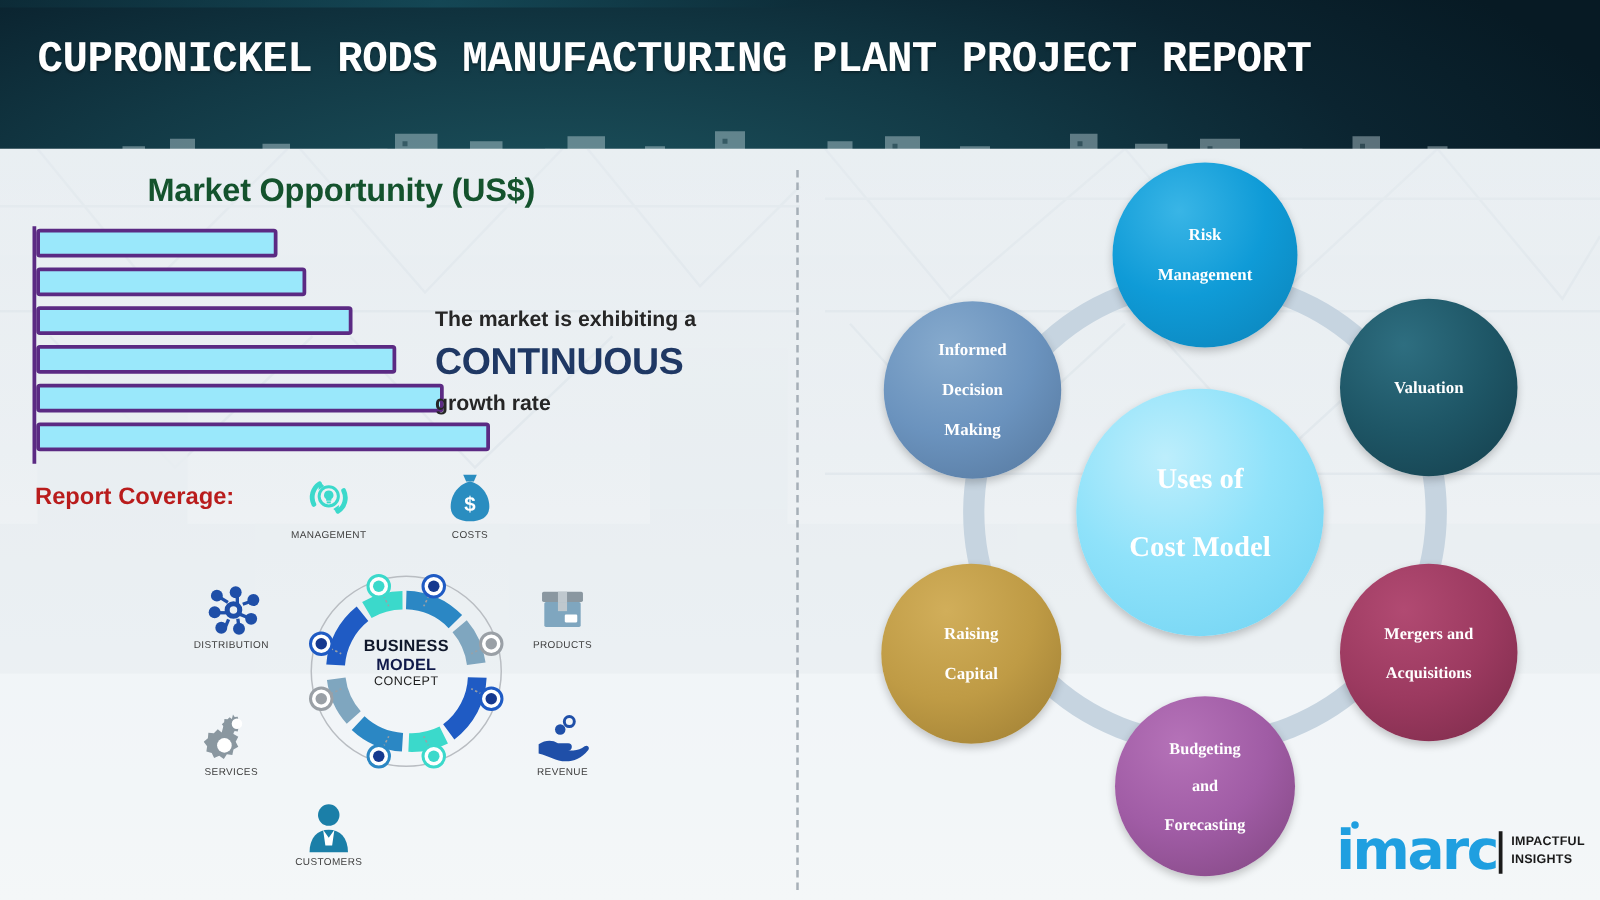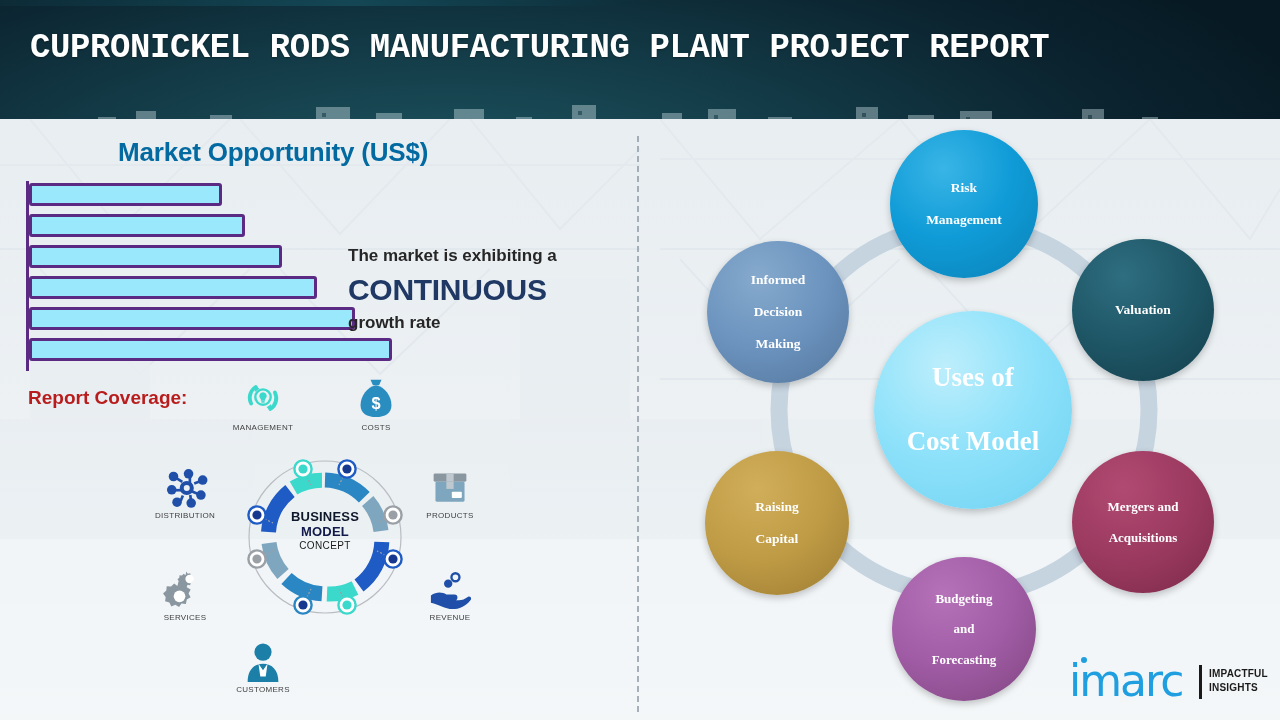--- a/index.html
+++ b/index.html
@@ -46,21 +46,21 @@
   #divider {
     position:absolute; left:637px; top:136px; width:0; height:576px;
     border-left:2px dashed #9aa4ad; opacity:.85;
   }
 
   
   #panel-left { position:absolute; left:0; top:119px; width:637px; height:601px; }
 
   #mo-title {
     position:absolute; left:118px; top:18px;
-    font-size:26px; font-weight:bold; color:#0369a1;
+    font-size:26px; font-weight:bold; color:#14532d;
     letter-spacing:-.2px; white-space:nowrap;
   }
 
   #barchart { position:absolute; left:26px; top:62px; width:400px; height:190px; }
   #axis {
     position:absolute; left:0; top:0; width:3px; height:190px; background:#5b2a83;
   }
   .bar {
     position:absolute; left:3px; height:23px;
     background:#9ae8fb; border:3px solid #5b2a83; border-radius:3px;
@@ -86,21 +86,21 @@
   #panel-right { position:absolute; left:637px; top:119px; width:643px; height:601px; }
   .node {
     position:absolute; border-radius:50%;
     display:flex; align-items:center; justify-content:center; text-align:center;
     color:#fff; font-weight:bold; line-height:1.18;
     box-shadow: 0 3px 7px rgba(0,0,0,.22);
   }
   .node span { display:block; padding:0 6px;font-family:Liberation Serif, serif; }
 
   #logo { position:absolute; left:432px; top:540px; width:200px; height:52px; }
-  #logo-mark { font-size:44px; font-weight:normal; color:#1f9fe0; letter-spacing:-2px; line-height:1;
+  #logo-mark { font-size:44px; font-weight:bold; color:#1f9fe0; letter-spacing:-2px; line-height:1;
                font-family:"DejaVu Sans", sans-serif; }
   #logo-bar { position:absolute; left:130px; top:6px; width:3px; height:34px; background:#1a1a1a; }
   #logo-tag { position:absolute; left:140px; top:8px; font-size:10px; font-weight:bold; color:#1a1a1a; line-height:1.35; letter-spacing:.2px; }
 </style>
 </head>
 <body>
 
 <div id="header">
   <div class="topstrip"></div>
 
@@ -392,23 +392,23 @@
 
   </div>
 </div>
 
 <div id="panel-right">
 
   <svg width="643" height="601" style="position:absolute; left:0; top:0;">
     <circle cx="327" cy="291" r="185" fill="none" stroke="#c6d4e0" stroke-width="17"></circle>
   </svg>
 
-  <div class="node" style="left:237px; top:192px; width:198px; height:198px;
+  <div class="node" style="left:224px; top:192px; width:198px; height:198px;
               background:radial-gradient(circle at 36% 28%, #bdeefc 0%, #8fe2fa 45%, #6ed2f2 100%);
-              font-size:27px;">
+              font-size:23px;">
     <span>
       <span>Uses of</span><br>
       <span>Cost Model</span>
     </span>
   </div>
 
   <div class="node" style="left:253px; top:11px; width:148px; height:148px;
               background:radial-gradient(circle at 36% 26%, #39b5e6 0%, #0f9bd7 48%, #0b82b8 100%);
               font-size:13.5px;">
     <span>

